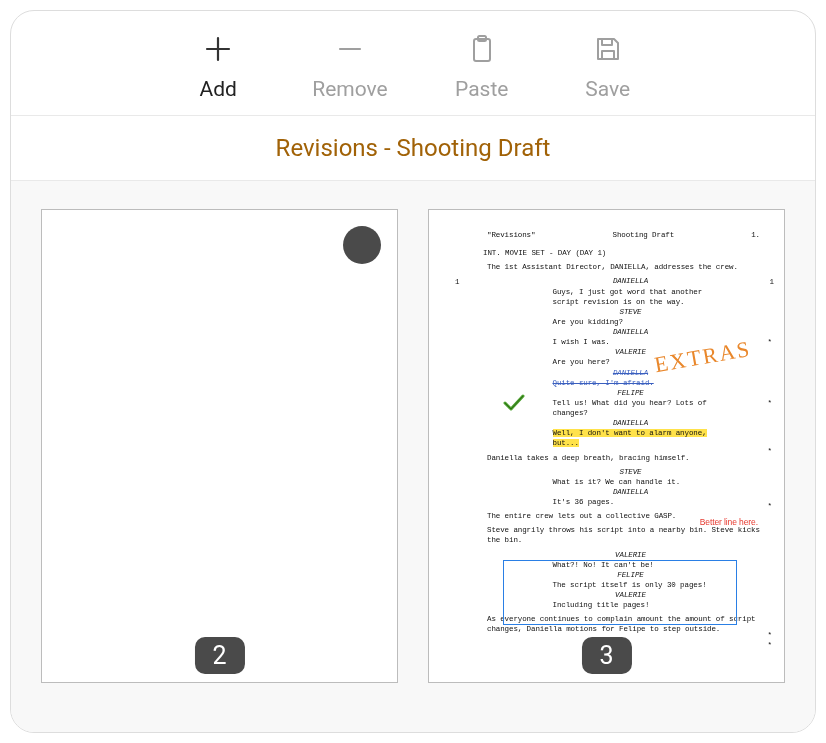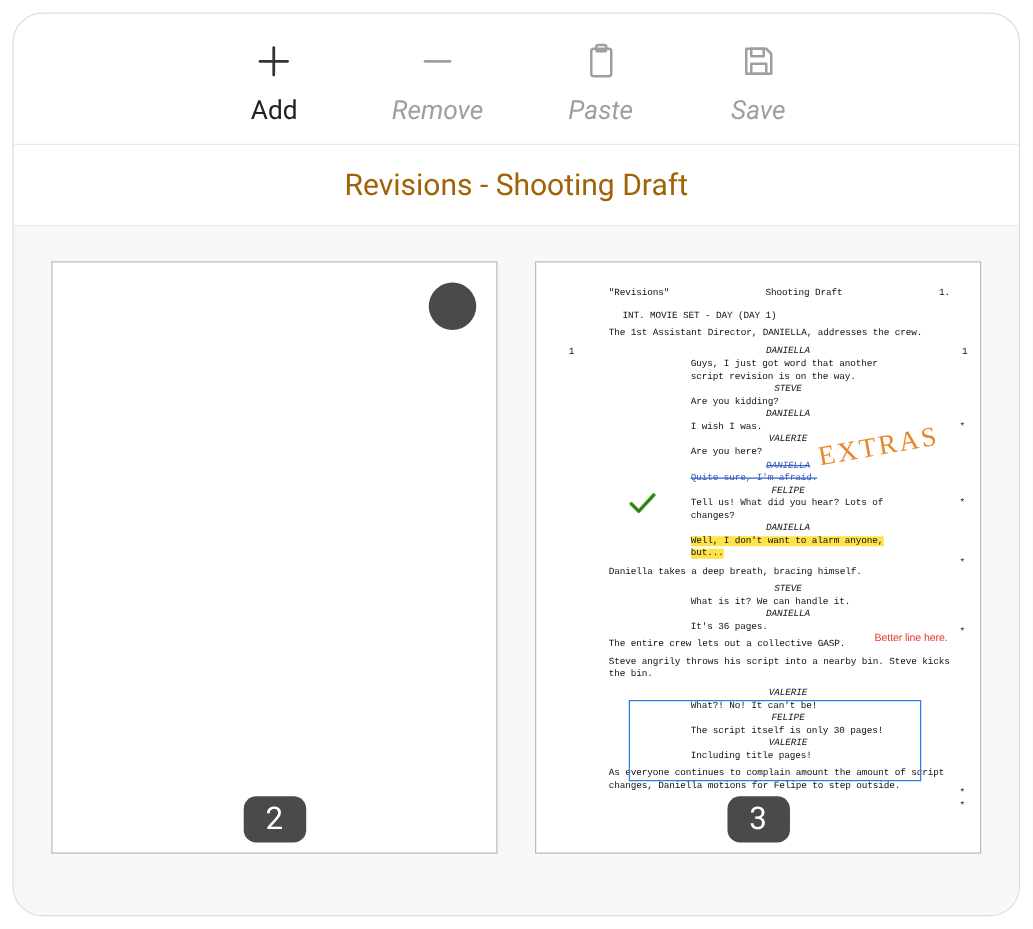--- a/index.html
+++ b/index.html
@@ -31,21 +31,21 @@
     .tb-item {
       display: flex;
       flex-direction: column;
       align-items: center;
       gap: 10px;
       cursor: pointer;
       min-width: 64px;
     }
     .tb-icon { width: 36px; height: 36px; display:flex; align-items:center; justify-content:center; }
     .tb-label { font-size: 21px; color: #222; text-align: center; }
-    .tb-disabled .tb-label { color: #9f9f9f; font-style: italic; }
+    .tb-disabled .tb-label { color: #9f9f9f; }
     .tb-disabled svg { stroke: #9f9f9f; }
     .title {
       text-align: center;
       font-size: 24px;
       color: #a16207;
       padding: 18px 0;
       border-bottom: 1px solid #e9e9e9;
     }
     .pages {
       flex: 1;
@@ -92,21 +92,21 @@
       bottom: 60px;
       font-family: "Courier New", Courier, monospace;
       font-size: 7.5px;
       line-height: 1.35;
       color: #111;
       letter-spacing: -0.1px;
     }
     .script-header { display:flex; justify-content:space-between; margin: 0 14px 8px 40px; }
     .parenleft { position:absolute; left: 8px; top: 29px; }
     .parenright { position:absolute; right: 0px; top: 29px; }
-    .scene-heading { margin-left: 51px; }
+    .scene-heading { margin-left: 36px; }
     .action { margin: 4px 4px 4px 40px; }
     .char { text-align:center; margin: 0 auto; width: 140px; position: relative; left: 20px; font-style: italic; }
     .dlg { margin: 0 auto; width: 156px; position: relative; left: 20px; }
     .star { position: absolute; right: 2px; }
     .strike { text-decoration: line-through; color: #3a5fbf; }
     .highlight { background: #ffe24a; }
     .checkmark {
       position: absolute;
       left: 56px;
       top: 164px;
@@ -118,21 +118,21 @@
       top: 112px;
       font-family: "Brush Script MT", cursive;
       color: #e9872b;
       font-size: 22px;
       transform: rotate(-10deg);
       letter-spacing: 2px;
     }
     .annot-red {
       position: absolute;
       right: 16px;
-      top: 275px;
+      top: 287px;
       color: #e6392e;
       font-size: 8.5px;
       font-family: -apple-system, sans-serif;
     }
     .bluebox {
       position: absolute;
       left: 56px;
       top: 330px;
       width: 234px;
       height: 65px;

